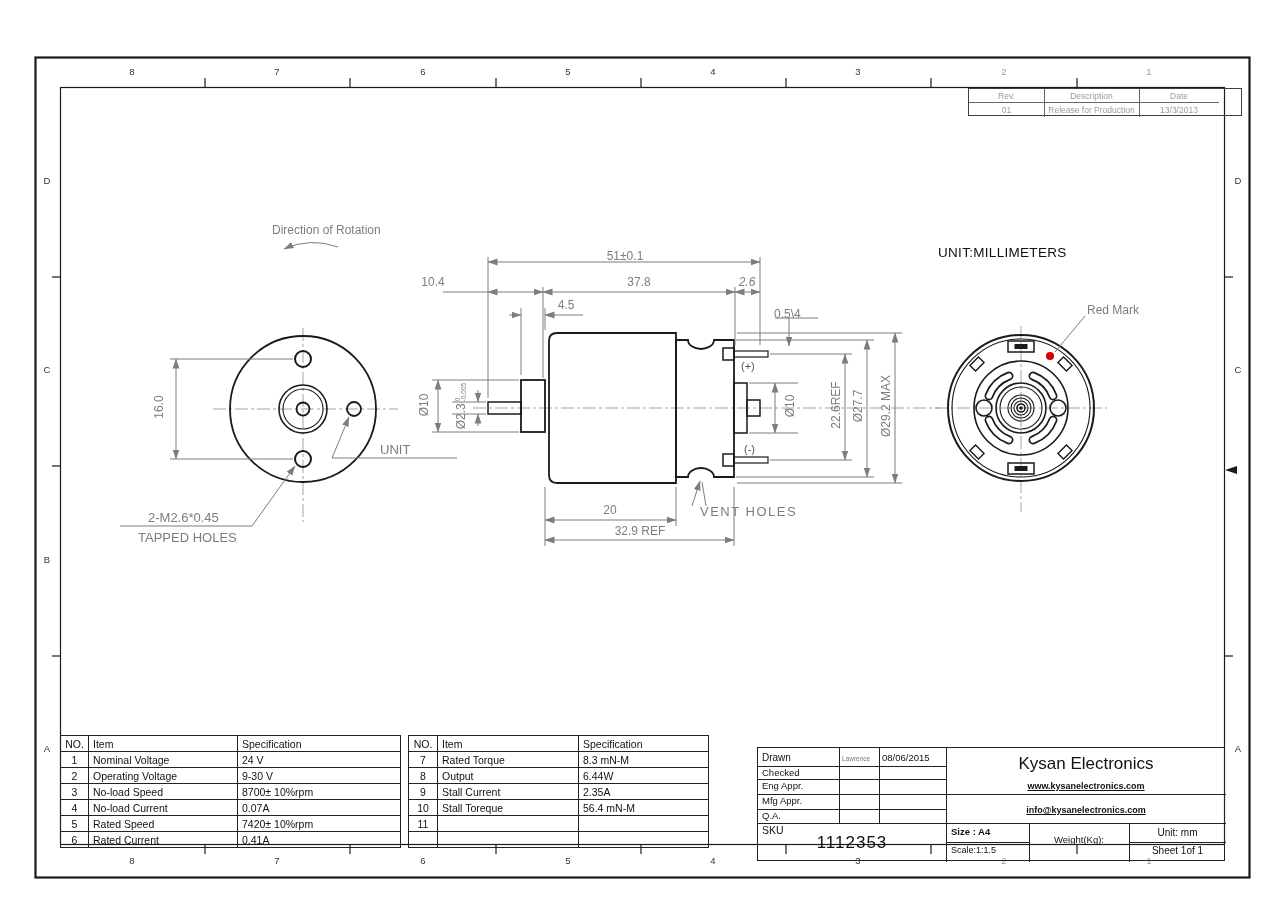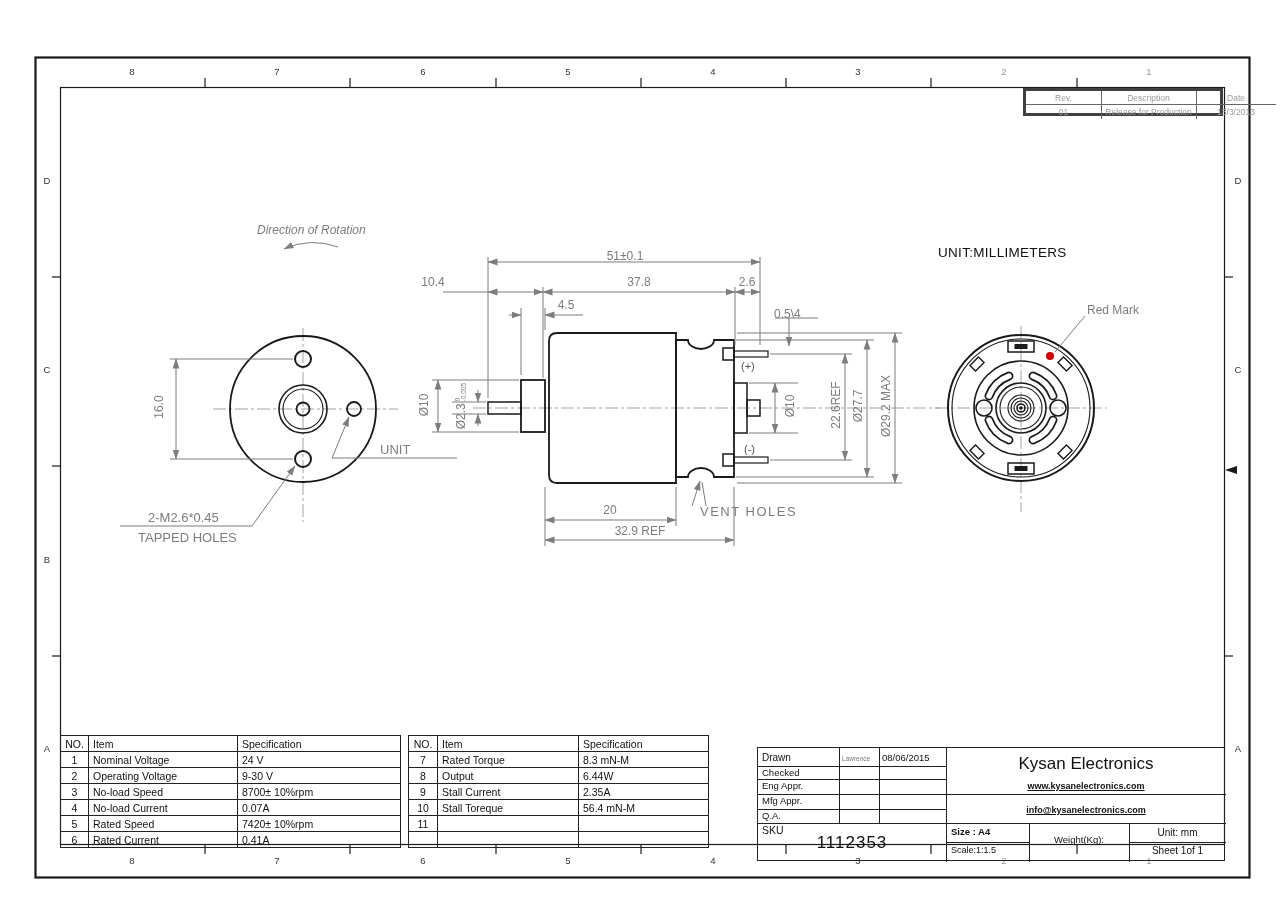--- a/index.html
+++ b/index.html
@@ -14,21 +14,21 @@
   .blet{position:absolute;font-size:9.5px;color:#333;width:14px;text-align:center;line-height:1;}
   table.spec{position:absolute;border-collapse:collapse;table-layout:fixed;font-size:10.5px;color:#111;padding-left:28px;}
   table.spec td{border:1px solid #222;height:15px;padding:0 2px 0 4px;overflow:hidden;white-space:nowrap;vertical-align:middle;}
   table.spec td.no{text-align:center;padding:0;}
   .tblock{position:absolute;left:757px;top:731px;width:468px;height:114px;border:1.5px solid #222;box-sizing:border-box;margin-top:16px;}
   .tblock .vl,.tblock .hl{position:absolute;background:#222;}
   .tblock .vl{width:1px;}
   .tblock .hl{height:1px;}
   .tb{position:absolute;color:#111;white-space:nowrap;line-height:1.1;}
   .ctr{text-align:center;}
-  .revtab{position:absolute;left:1023px;top:88px;width:200px;height:28px;border:3px solid #404040;box-sizing:border-box;}
+  .revtab{position:absolute;left:968px;top:88px;width:274px;height:28px;border:1px solid #404040;box-sizing:border-box;}
   .revtab .vl{position:absolute;width:1px;background:#666;top:0;height:28px;}
   .revtab .hl{position:absolute;height:1px;background:#666;left:0;width:250px;top:13px;}
   .revtab .c{position:absolute;font-size:8.5px;color:#9a9a9a;text-align:center;line-height:1;}
   .tolstack{display:inline-flex;flex-direction:column;font-size:6.5px;line-height:6px;margin-left:2px;vertical-align:middle;text-align:left;}
   .dimflex{display:flex;align-items:center;justify-content:center;}
 </style>
 </head>
 <body>
 
 <div class="sheet">
@@ -239,30 +239,30 @@
       <div class="vl" style="left:170px;"></div>
     <div class="hl"></div>
     <div class="c" style="left:0;width:75px;top:3px;">Rev.</div>
     <div class="c" style="left:75px;width:95px;top:3px;">Description</div>
     <div class="c" style="left:170px;width:80px;top:3px;">Date</div>
     <div class="c" style="left:0;width:75px;top:17px;">01</div>
     <div class="c" style="left:75px;width:95px;top:17px;">Release for Production</div>
     <div class="c" style="left:170px;width:80px;top:17px;">13/3/2013</div>
   </div>
 
-  <div class="dimtxt" style="left:257px;top:224px;font-style:italic;">Direction of Rotation</div>
+  <div class="dimtxt" style="left:272px;top:224px;">Direction of Rotation</div>
   <div class="dimtxt rot" style="left:119px;top:401px;width:80px;">16.0</div>
   <div class="dimtxt" style="left:148px;top:511px;font-size:13px;">2-M2.6*0.45</div>
   <div class="dimtxt" style="left:138px;top:531px;font-size:13px;">TAPPED HOLES</div>
   <div class="dimtxt" style="left:380px;top:443px;font-size:13px;">UNIT</div>
 
   <div class="dimtxt" style="left:585px;top:250px;width:80px;text-align:center;">51±0.1</div>
   <div class="dimtxt" style="left:412px;top:276px;width:42px;text-align:center;">10.4</div>
   <div class="dimtxt" style="left:614px;top:276px;width:50px;text-align:center;">37.8</div>
-  <div class="dimtxt" style="left:732px;top:276px;width:30px;text-align:center;">2.6</div>
+  <div class="dimtxt" style="left:732px;top:276px;width:30px;text-align:center;font-style:italic;">2.6</div>
   <div class="dimtxt" style="left:550px;top:299px;width:32px;text-align:center;">4.5</div>
   <div class="dimtxt" style="left:774px;top:308px;">0.5\4</div>
   <div class="dimtxt rot" style="left:384px;top:399px;width:80px;">Ø10</div>
   <div class="dimtxt rot dimflex" style="left:421px;top:396px;width:80px;height:20px;">
     <span>Ø2.3</span>
       <span class="tolstack">
         <i style="font-style:normal;">0</i>
         <i style="font-style:normal;">-0.005</i>
       </span>
   </div>

